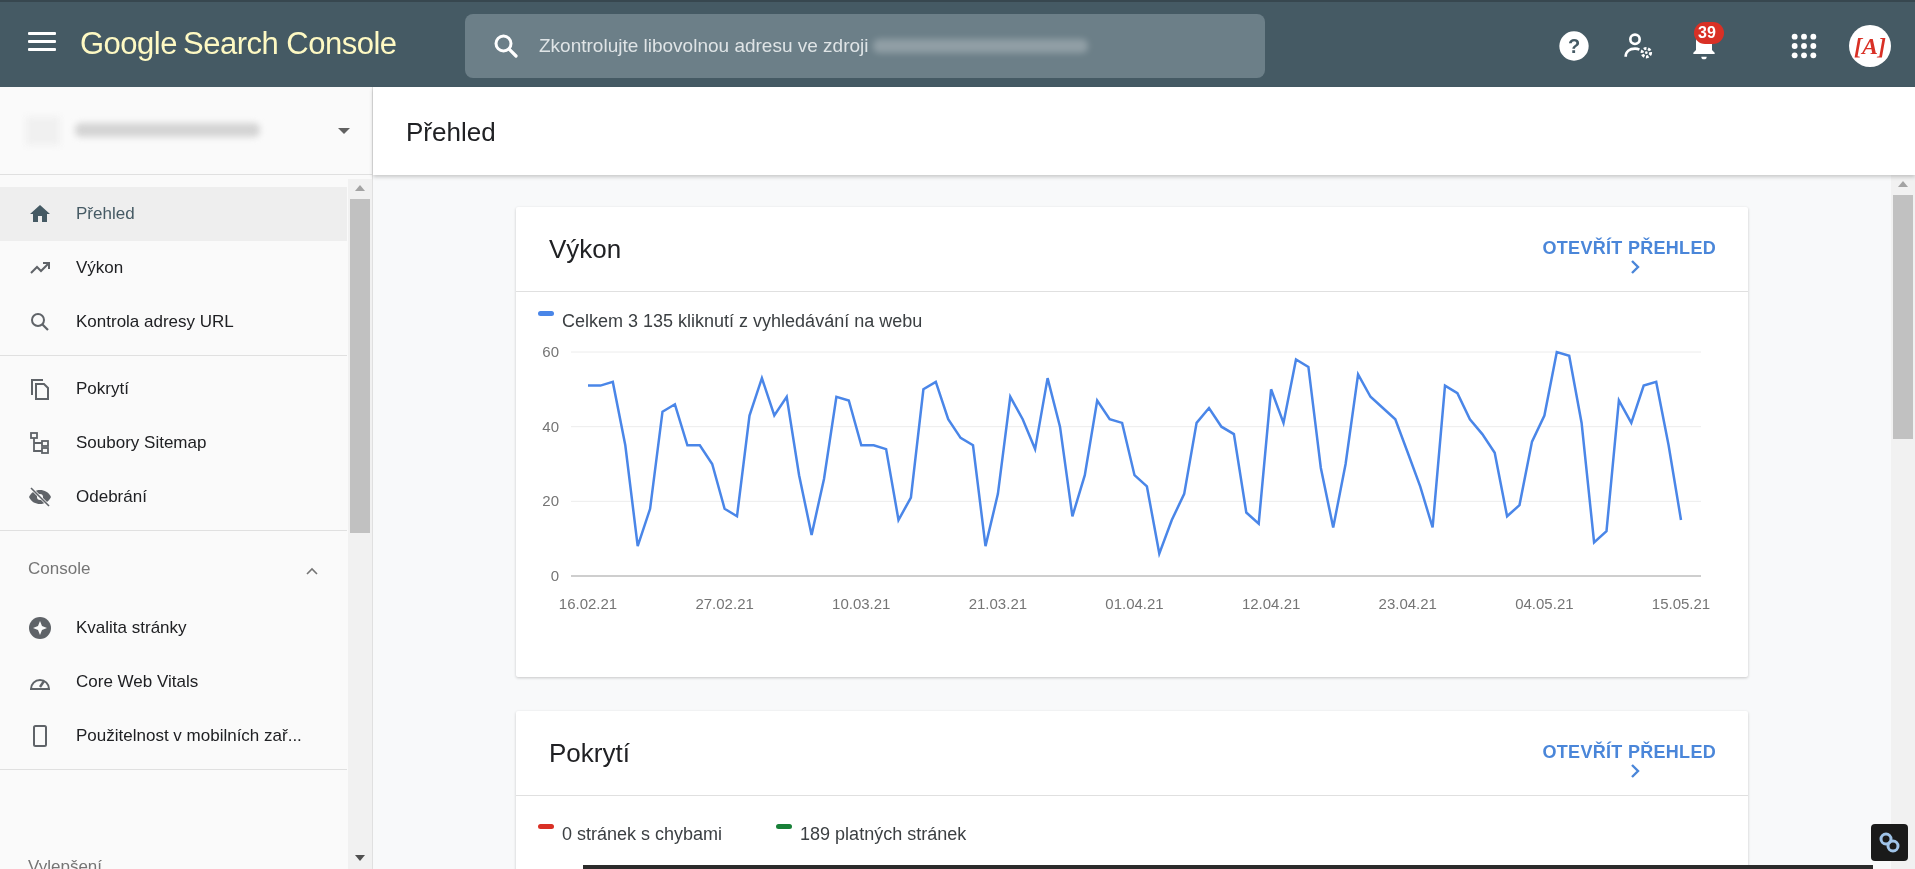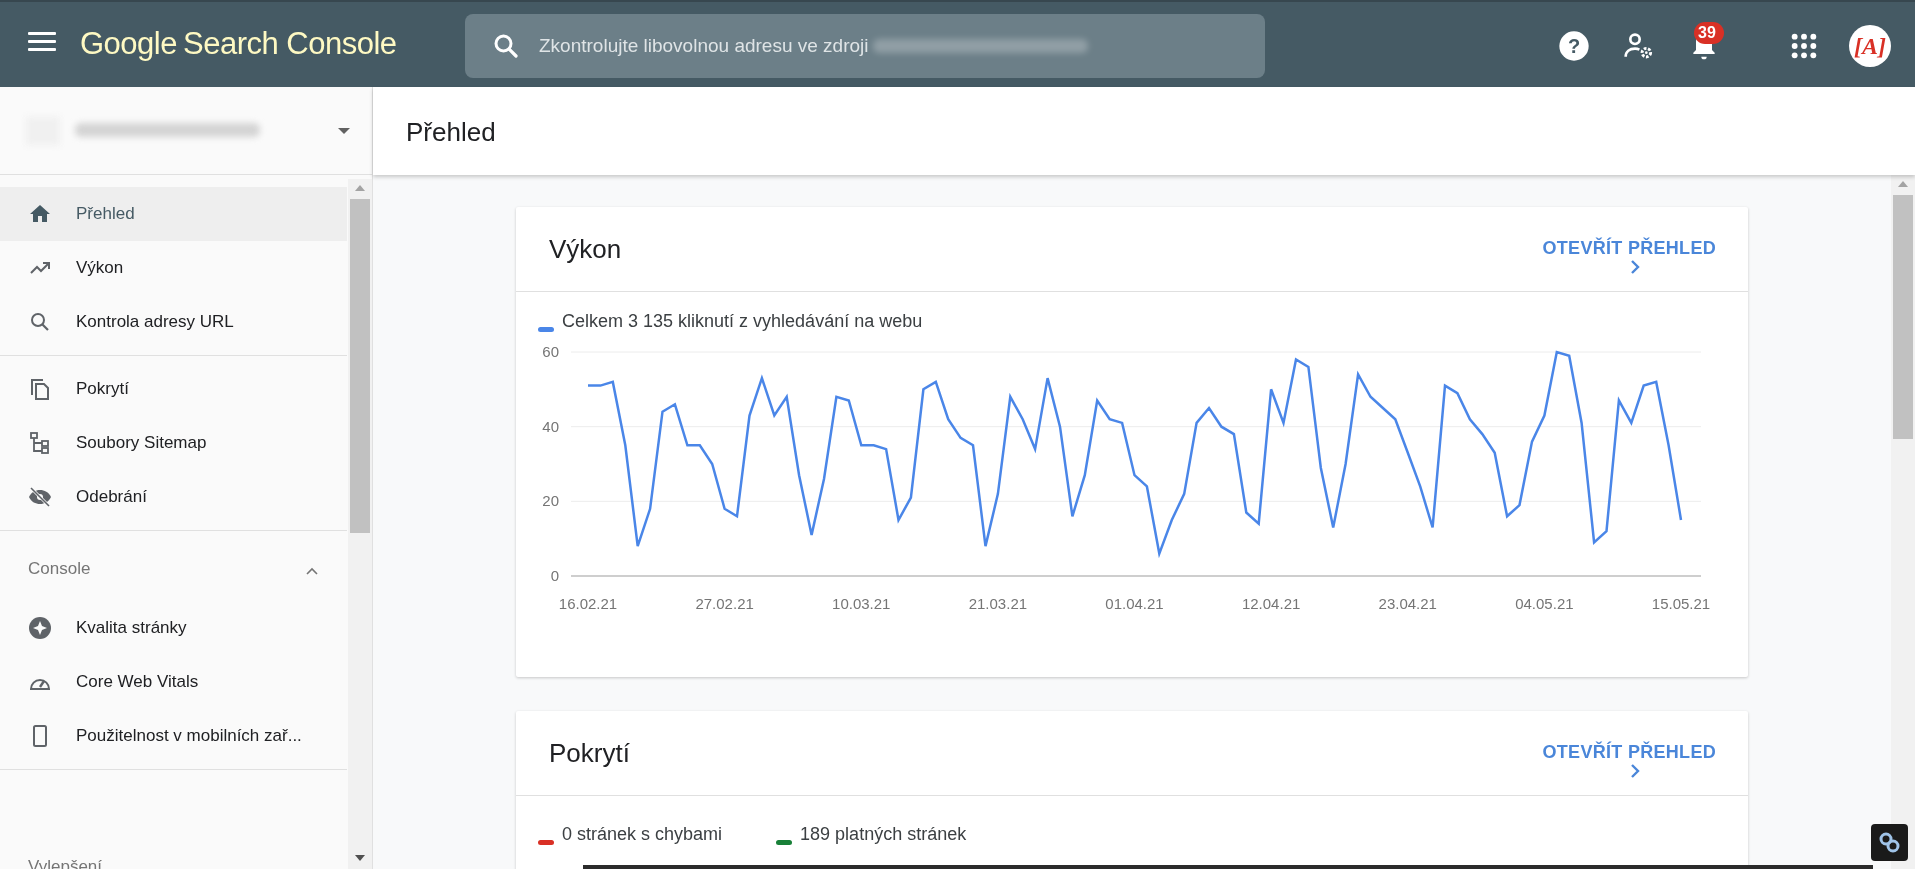--- a/index.html
+++ b/index.html
@@ -41,21 +41,21 @@
   .main { position: absolute; left: 373px; top: 87px; width: 1542px; height: 782px; }
   .page-hdr { position: absolute; left: 0; top: 0; width: 1542px; height: 88px; background: #fff; box-shadow: 0 2px 4px rgba(0,0,0,0.2); z-index: 2; }
   .page-title { position: absolute; left: 33px; top: 30px; font-size: 26px; color: #202124; }
   .content { position: absolute; left: 0; top: 88px; width: 1518px; height: 694px; background: #f8f9fa; overflow: hidden; }
   .card { position: absolute; left: 143px; width: 1232px; background: #fff; border-radius: 2px; box-shadow: 0 1px 3px rgba(0,0,0,0.2); }
   .card-hdr { position: relative; height: 85px; border-bottom: 1px solid #e0e0e0; }
   .card-title { position: absolute; left: 33px; top: 27px; font-size: 26px; color: #202124; }
   .open-link { position: absolute; right: 32px; top: 31px; display: flex; align-items: center; cursor: pointer; flex-direction: column; }
   .open-link .t { font-size: 18px; font-weight: bold; color: #4a86d9; letter-spacing: 0.3px; }
   .open-link svg { margin-left: 12px; }
-  .legend { position: absolute; left: 22px; top: 104px; display: flex; align-items: flex-end; }
+  .legend { position: absolute; left: 22px; top: 104px; display: flex; align-items: flex-start; }
   .legend .sw { width: 16px; height: 5px; border-radius: 3px; margin-right: 8px; }
   .legend .lt { font-size: 18px; color: #3c4043; margin-right: 54px; }
   .chart { position: absolute; left: 0; top: 140px; }
   .main-scroll { position: absolute; left: 1518px; top: 88px; width: 24px; height: 694px; background: #f1f1f1; }
   .main-scroll .thumb { position: absolute; left: 2px; top: 20px; width: 20px; height: 244px; background: #c1c1c1; }
   .fab { position: absolute; left: 1871px; top: 824px; width: 37px; height: 37px; background: #1a1a1a; border-radius: 4px; cursor: pointer; }
   .bottom-bar { position: absolute; left: 583px; top: 865px; width: 1290px; height: 4px; background: #2b2b2b; }
 </style>
 </head>
 <body>

